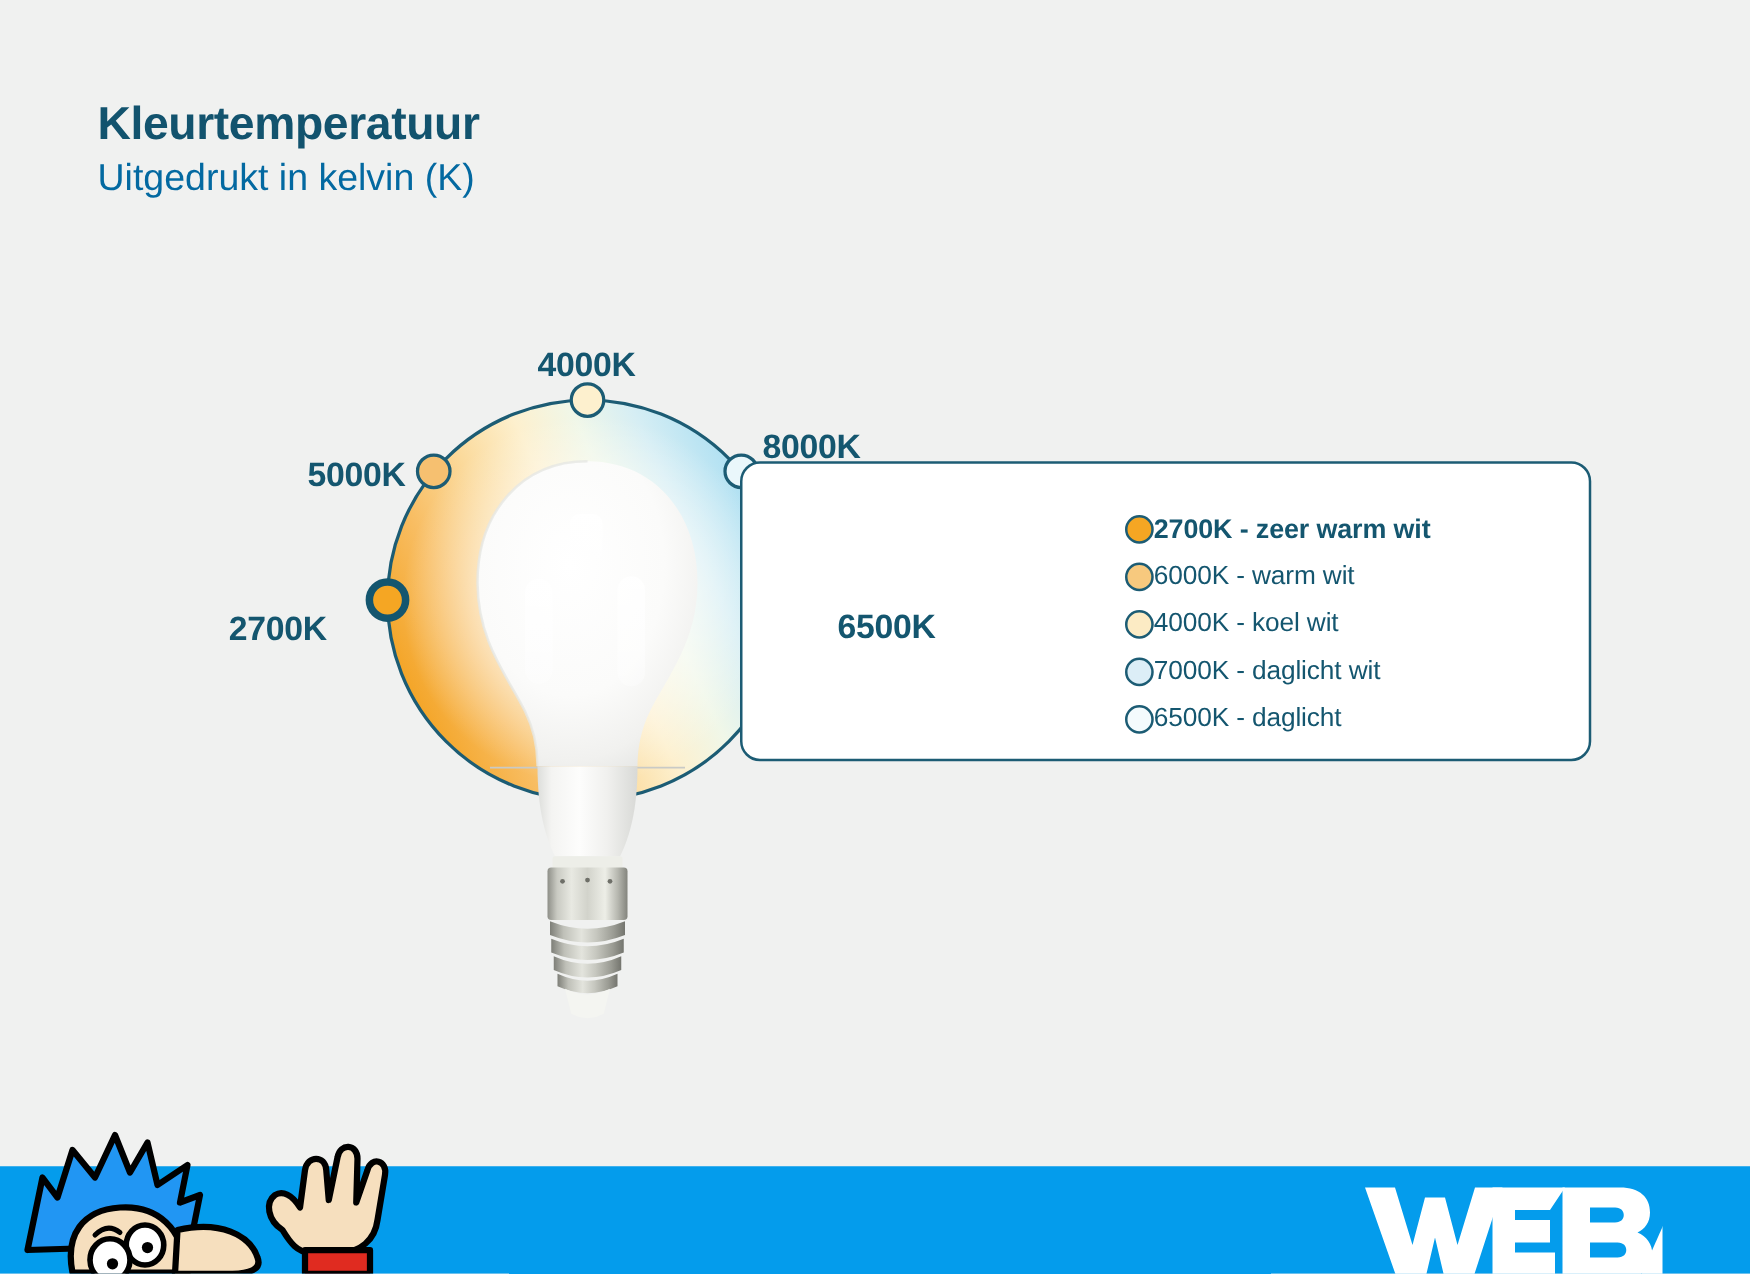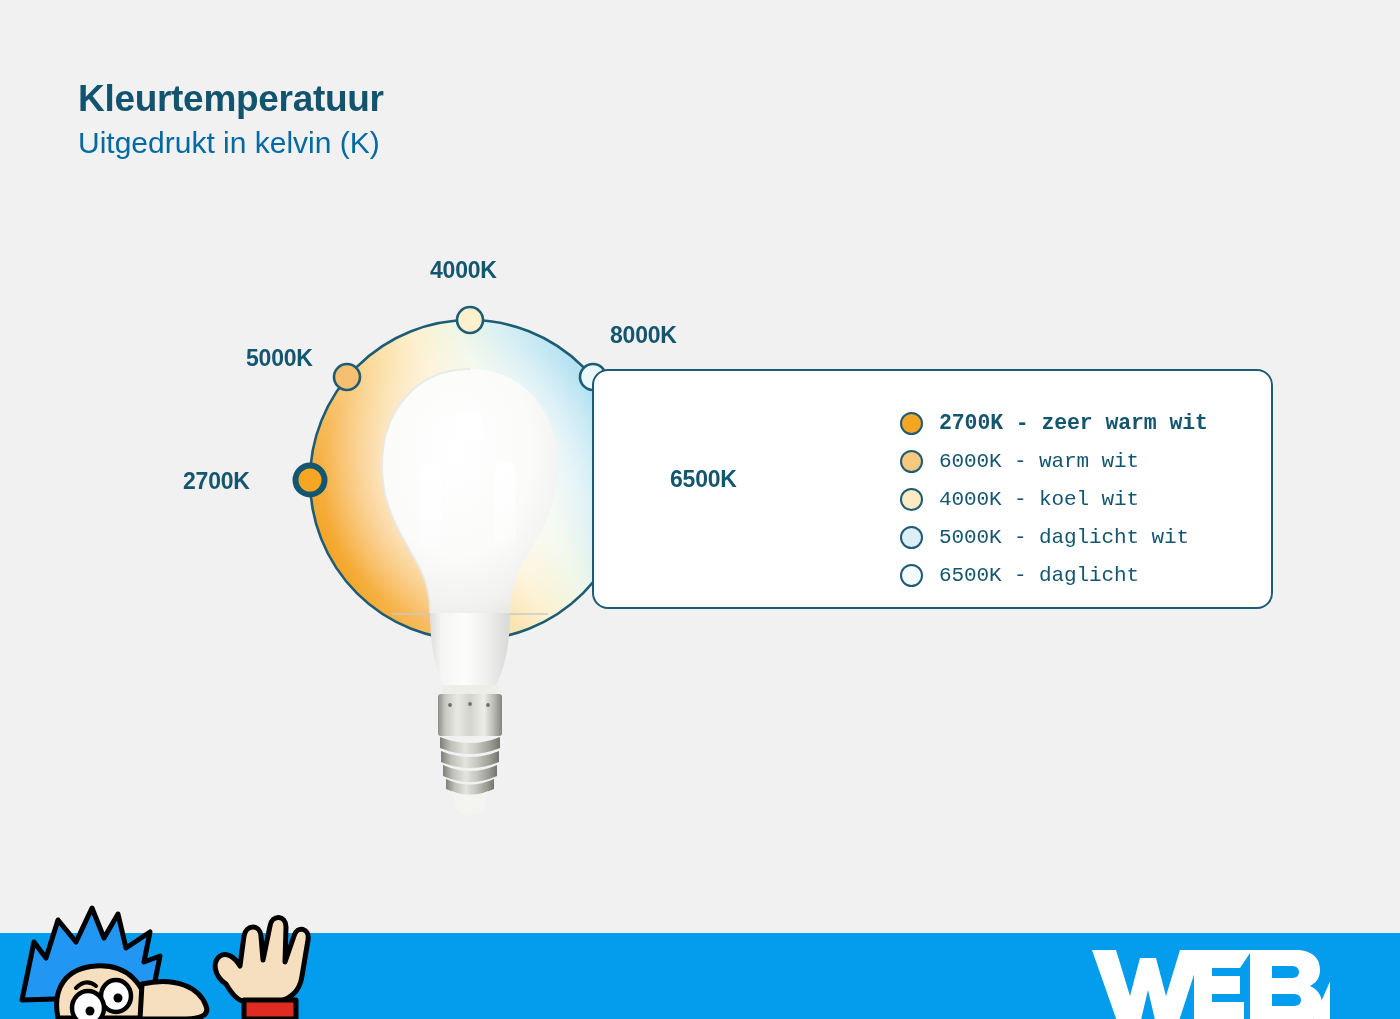--- a/index.html
+++ b/index.html
@@ -32,34 +32,33 @@
   .legend-list{
     position:absolute;left:900px;top:404px;z-index:6;
     display:flex;flex-direction:column;gap:0px;
   }
   .legend-row{display:flex;align-items:center;height:38px;}
   .legend-dot{
     width:23px;height:23px;border-radius:50%;
     border:2.2px solid #1C5C74;box-sizing:border-box;flex:0 0 auto;
   }
   .legend-label{
-    margin-left:16px;font-size:21px;color:#14566F;white-space:nowrap;
+    font-size:21px;color:#14566F;white-space:nowrap;
     letter-spacing:-0.1px;
-    font-family:Liberation Mono, monospace;
   }
   .legend-row.active .legend-label{font-weight:bold;font-size:21.5px;}
 
   
   .wheel-wrap{position:absolute;left:150px;top:240px;width:640px;height:440px;z-index:3;}
   .wheel-svg{position:absolute;left:0;top:0;}
 
   
   .node-label{
-    position:absolute;font-size:23px;font-weight:bold;color:#14566F;
-    letter-spacing:-0.2px;white-space:nowrap;z-index:7;
+    position:absolute;font-size:27px;font-weight:bold;color:#14566F;
+    letter-spacing:-0.2px;white-space:nowrap;z-index:7;margin-top:20px;
   }
   .lbl-2700{left:183px;top:468px;}
   .lbl-3000{left:246px;top:345px;}
   .lbl-4000{left:430px;top:257px;}
   .lbl-5000{left:610px;top:322px;}
   .lbl-6500{left:670px;top:466px;}
 
   
   .bulb{position:absolute;left:370px;top:363px;width:200px;height:480px;z-index:5;}
 
@@ -91,21 +90,21 @@
     <div class="legend-row">
       <span class="legend-dot" style="background: rgb(247, 201, 126);"></span>
       <span class="legend-label">6000K - warm wit</span>
     </div>
     <div class="legend-row">
       <span class="legend-dot" style="background: rgb(252, 235, 196);"></span>
       <span class="legend-label">4000K - koel wit</span>
     </div>
     <div class="legend-row">
       <span class="legend-dot" style="background: rgb(220, 238, 247);"></span>
-      <span class="legend-label">5000K - daglicht wit</span>
+      <span class="legend-label">7000K - daglicht wit</span>
     </div>
     <div class="legend-row">
       <span class="legend-dot" style="background: rgb(244, 251, 253);"></span>
       <span class="legend-label">6500K - daglicht</span>
     </div>
   </div>
 
   <div class="wheel-wrap">
     <svg class="wheel-svg" width="640" height="440" viewBox="0 0 640 440">
       <defs>

